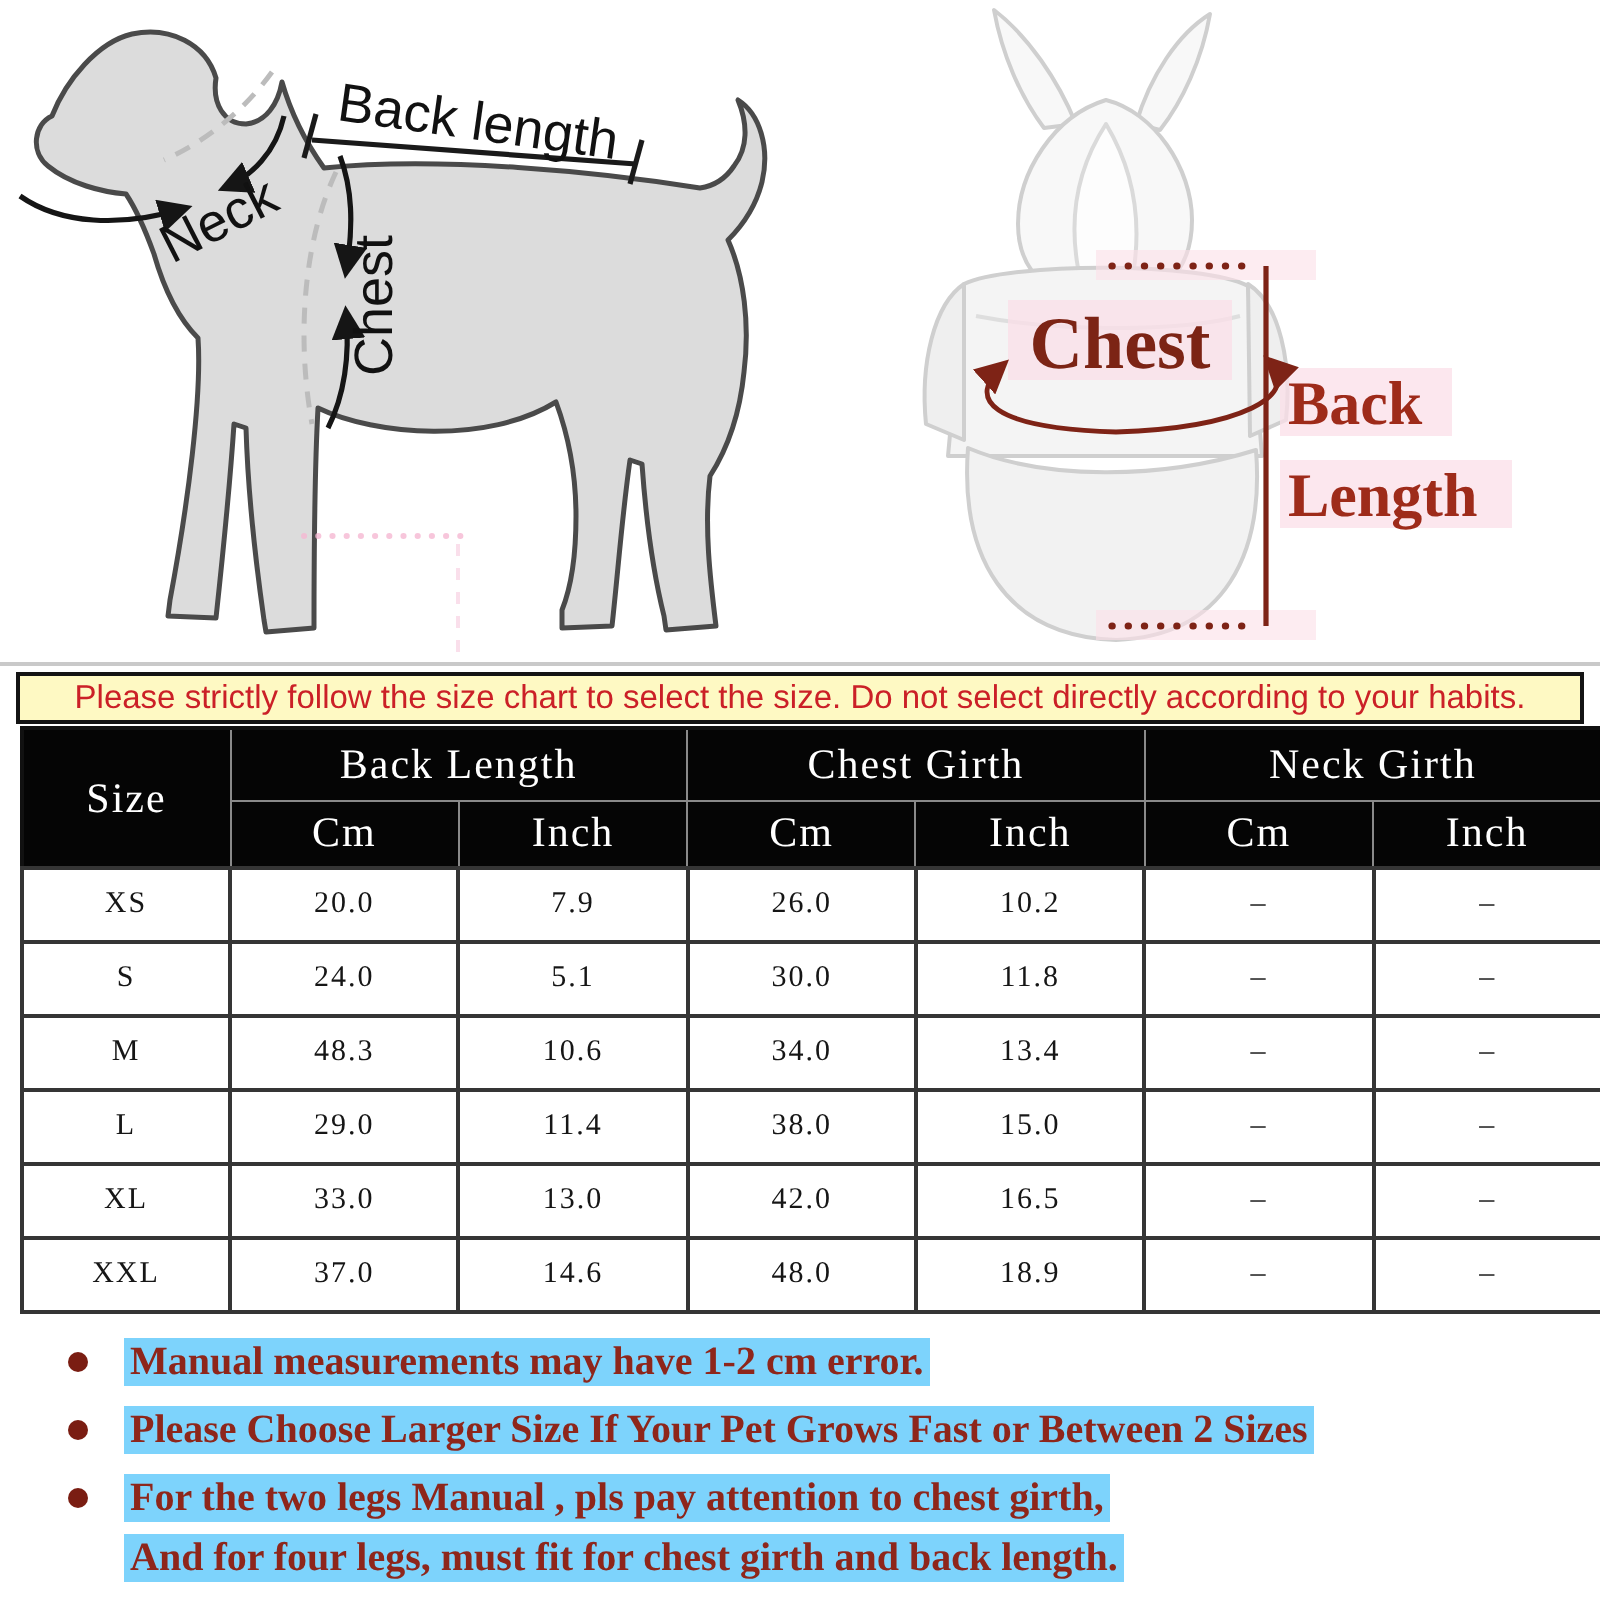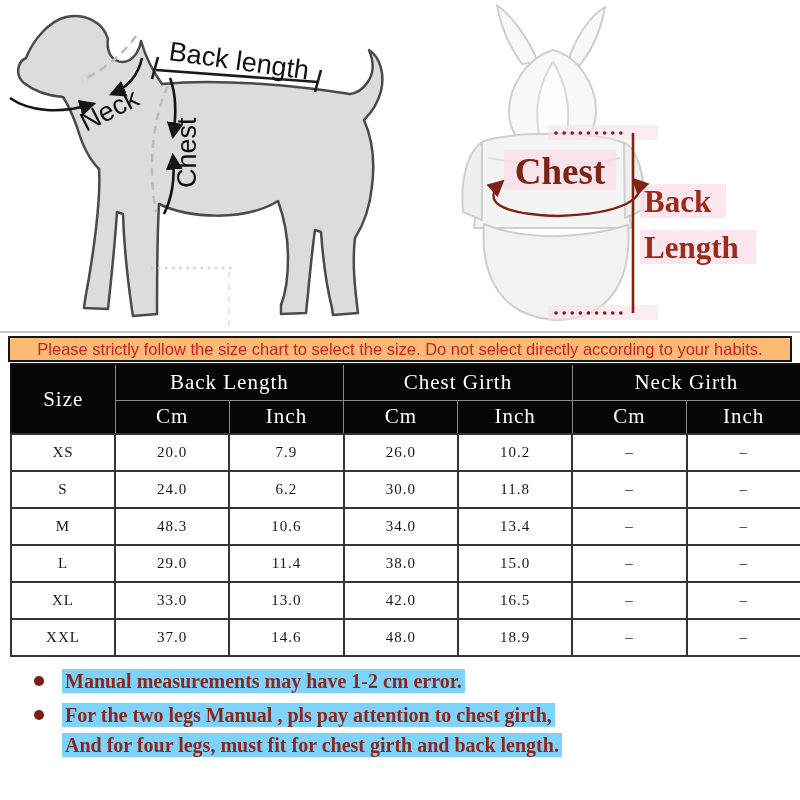--- a/index.html
+++ b/index.html
@@ -7,21 +7,21 @@
   .canvas {
     position:relative; width:800px; height:800px; background:#fff;
     overflow:hidden; font-family:"Liberation Serif", serif;
   }
   svg text { user-select:none; }
 
   .top-rule { position:absolute; left:0; top:331px; width:800px; height:2px; background:#c9c9c9; }
 
   .banner {
     position:absolute; left:8px; top:336px; width:784px; height:26px;
-    background:#fdba74; border:2px solid #141414;
+    background:#fef9c3; border:2px solid #141414;
     display:flex; align-items:center; justify-content:center;
     font-family:"Liberation Sans", sans-serif; font-size:16.5px; color:#cb2027;
     white-space:nowrap;
   }
 
   table.size-table {
     position:absolute; left:10px; top:363px; width:792px;
     border-collapse:collapse; border:2px solid #111;
     text-align:center; table-layout:fixed;
   }
@@ -178,21 +178,21 @@
         <td>20.0</td>
         <td>7.9</td>
         <td>26.0</td>
         <td>10.2</td>
         <td>–</td>
         <td>–</td>
       </tr>
       <tr>
         <td>S</td>
         <td>24.0</td>
-        <td>6.2</td>
+        <td>5.1</td>
         <td>30.0</td>
         <td>11.8</td>
         <td>–</td>
         <td>–</td>
       </tr>
       <tr>
         <td>M</td>
         <td>48.3</td>
         <td>10.6</td>
         <td>34.0</td>
@@ -230,20 +230,24 @@
     </tbody>
   </table>
 
   <div class="notes">
     <div class="note">
       <span class="bullet"></span>
       <span class="hl">Manual measurements may have 1-2 cm error.</span>
     </div>
     <div class="note">
       <span class="bullet"></span>
+      <span class="hl">Please Choose Larger Size If Your Pet Grows Fast or Between 2 Sizes</span>
+    </div>
+    <div class="note">
+      <span class="bullet"></span>
       <span class="hl">For the two legs Manual , pls pay attention to chest girth,</span>
     </div>
     <div class="note continuation">
       <span class="hl">And for four legs, must fit for chest girth and back length.</span>
     </div>
   </div>
 
 </div>
 
 </body></html>

